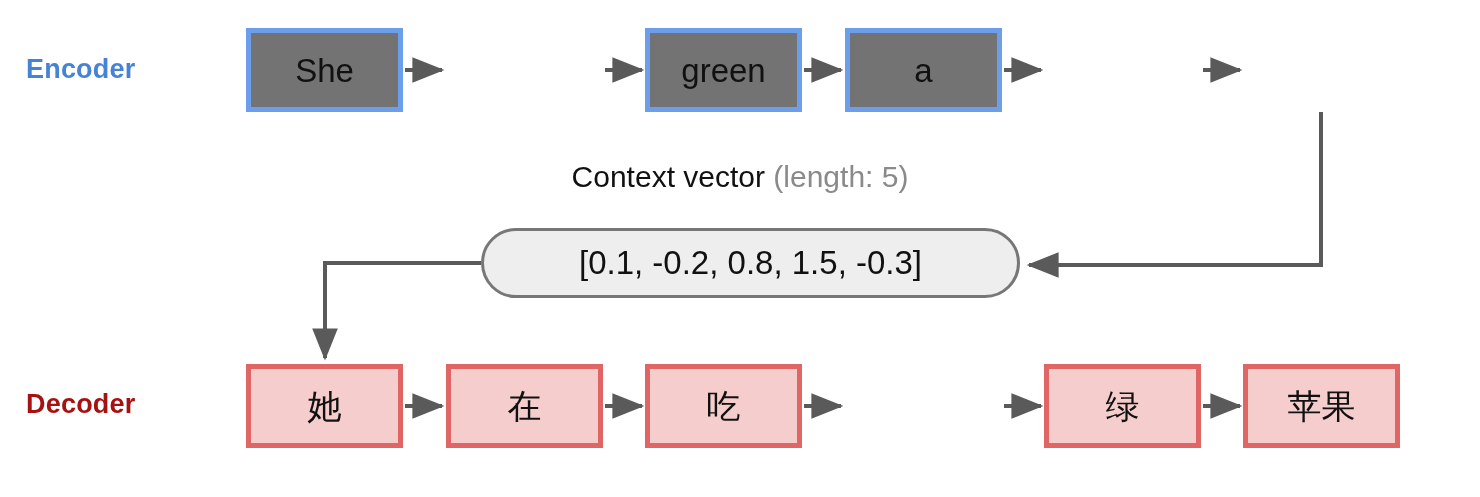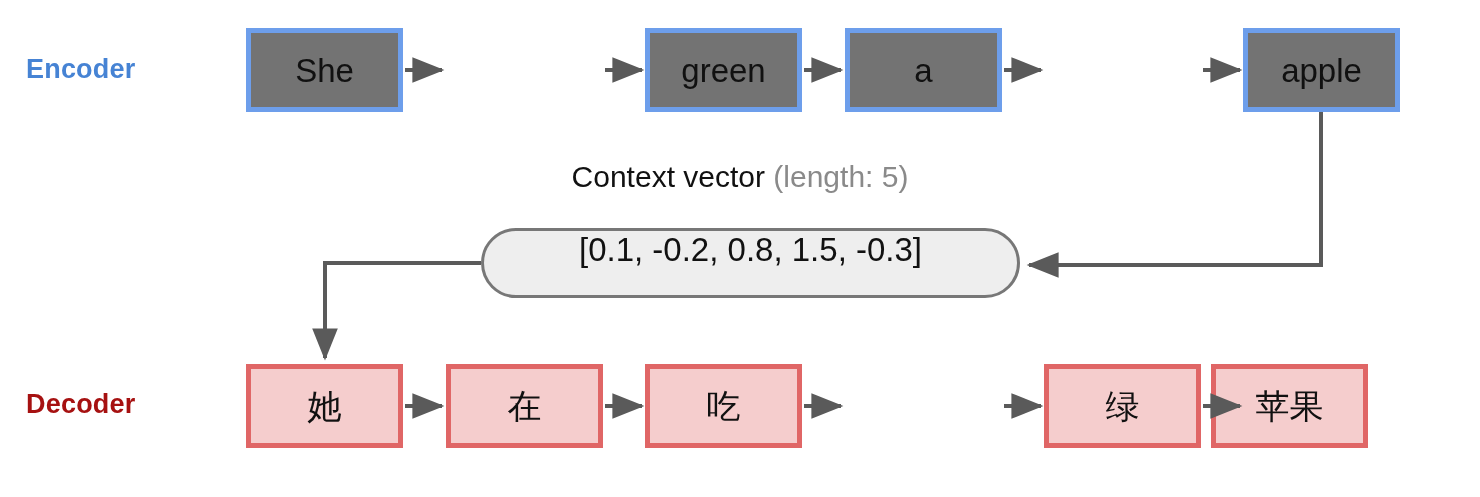--- a/index.html
+++ b/index.html
@@ -93,21 +93,21 @@
     position: absolute;
     left: 481px;
     top: 228px;
     width: 539px;
     height: 70px;
     box-sizing: border-box;
     background: #eeeeee;
     border: 3px solid #777777;
     border-radius: 36px;
     display: flex;
-    align-items: flex-start;
+    align-items: center;
     justify-content: center;
     font-size: 33px;
     color: #111111;
     white-space: nowrap;
   }
 </style>
 </head>
 <body>
 
 <div id="canvas">
@@ -118,37 +118,34 @@
 
   <div class="token-box enc-box" style="left:246px">
     <span class="glyph">She</span>
   </div>
   <div class="token-box enc-box" style="left:645px">
     <span class="glyph">green</span>
   </div>
   <div class="token-box enc-box" style="left:845px">
     <span class="glyph">a</span>
   </div>
-  <div class="token-box enc-box" style="left:1243px">
-    <span class="glyph">apple</span>
-  </div>
 
   <div class="token-box dec-box" style="left:246px">
     <span class="glyph">她</span>
   </div>
   <div class="token-box dec-box" style="left:446px">
     <span class="glyph">在</span>
   </div>
   <div class="token-box dec-box" style="left:645px">
     <span class="glyph">吃</span>
   </div>
   <div class="token-box dec-box" style="left:1044px">
     <span class="glyph">绿</span>
   </div>
-  <div class="token-box dec-box" style="left:1211px">
+  <div class="token-box dec-box" style="left:1243px">
     <span class="glyph">苹果</span>
   </div>
 
   <div id="context-caption">
     <span>Context vector</span>
     <span class="muted">(length: 5)</span>
   </div>
 
   <div id="context-pill">
     <span>[0.1, -0.2, 0.8, 1.5, -0.3]</span>

